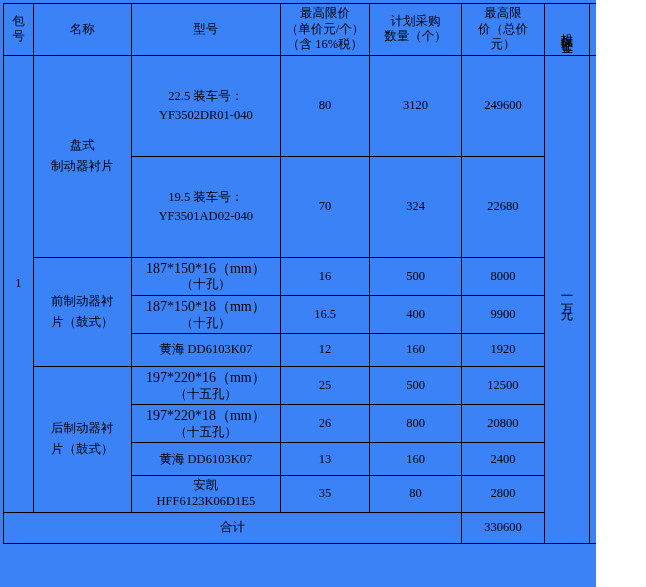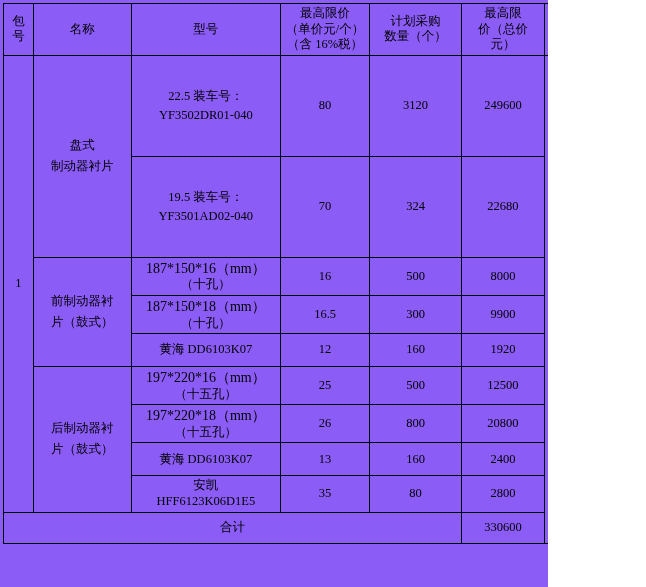--- a/index.html
+++ b/index.html
@@ -6,24 +6,24 @@
     margin: 0;
     padding: 0;
     background: #ffffff;
   }
   body {
     font-family: "Liberation Serif", "DejaVu Serif", serif;
     color: #000000;
   }
   #sheet {
     position: relative;
-    width: 548px;
+    width: 596px;
     height: 587px;
     overflow: hidden;
-    background: #8b5cf6;
+    background: #3b82f6;
   }
   table.proc {
     border-collapse: collapse;
     table-layout: fixed;
     width: 640px;
     margin: 3px 0 0 3px;
     font-size: 12.5px;
     line-height: 1.25;
   }
   table.proc td {
@@ -175,21 +175,21 @@
         <td rowspan="1"><span>500</span></td>
         <td rowspan="1"><span>8000</span></td>
       </tr>
 
       <tr>
         <td class="row-md">
           <div class="nowrapcell mm">187*150*18（mm）</div>
           <div>（十孔）</div>
         </td>
         <td><span>16.5</span></td>
-        <td><span>300</span></td>
+        <td><span>400</span></td>
         <td><span>9900</span></td>
       </tr>
 
       <tr>
         <td class="row-md">
           <div>黄海 DD6103K07</div>
         </td>
         <td><span>12</span></td>
         <td><span>160</span></td>
         <td><span>1920</span></td>

